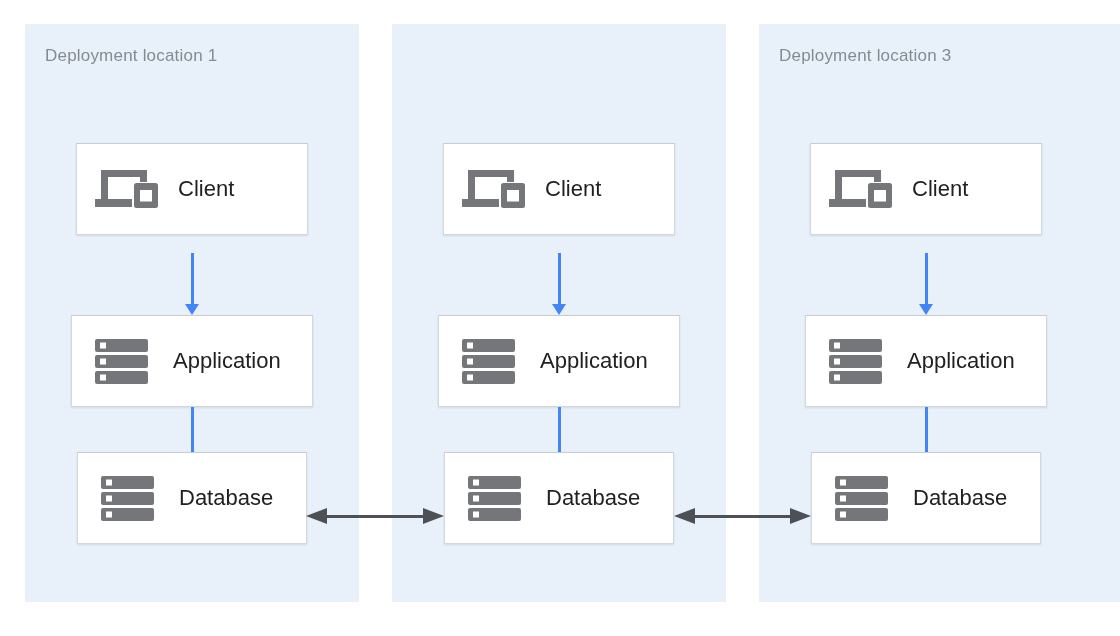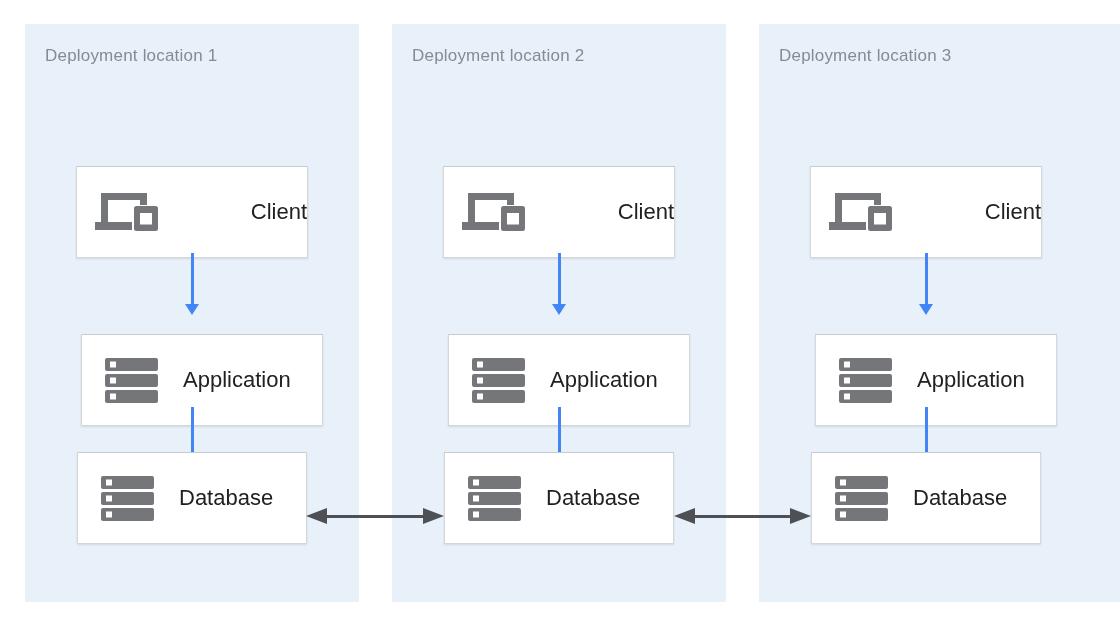--- a/index.html
+++ b/index.html
@@ -34,22 +34,22 @@
   }
   .node{
     position:absolute;height:92px;
     background:var(--box-bg);
     border:1px solid var(--box-border);
     border-top-color:var(--box-border-top);
     box-shadow:0 1px 2px rgba(0,0,0,.10);
     display:flex;align-items:center;
     padding-left:18px;
   }
-  .node-client{left:51px;top:142px;width:232px;justify-content:space-between;}
-  .node-application{left:56px;top:291px;width:242px;margin-top:19px;}
+  .node-client{left:51px;top:119px;width:232px;}
+  .node-application{left:46px;top:291px;width:242px;}
   .node-database{left:52px;top:428px;width:230px;}
   .icon-slot{
     width:63px;display:flex;justify-content:center;align-items:center;
     margin-right:20px;flex:none;
   }
   .icon-slot svg{display:block;fill:var(--icon);}
   .node-label{
     font-size:22px;color:var(--label-text);white-space:nowrap;
   }
   
@@ -142,21 +142,20 @@
           <rect x="5" y="3.5" width="6" height="6" fill="#ffffff"></rect>
           <rect x="5" y="19.5" width="6" height="6" fill="#ffffff"></rect>
           <rect x="5" y="35.5" width="6" height="6" fill="#ffffff"></rect>
         </svg>
       </span>
       <span class="node-label">Database</span>
     </div>
   </section>
 
   <section class="panel panel-2">
-    <h2 class="panel-title">Deployment location 2</h2>
 
     <div class="node node-client">
       <span class="icon-slot">
         <svg viewBox="0 0 63 38" width="63" height="38">
           <rect x="6" y="0" width="46" height="7"></rect>
           <rect x="45" y="7" width="7" height="5"></rect>
           <rect x="6" y="0" width="7" height="29"></rect>
           <rect x="0" y="29" width="37" height="8"></rect>
           <rect x="39" y="13" width="24" height="25" rx="2.5"></rect>
           <rect x="45" y="20" width="12" height="11.5" fill="#ffffff"></rect>

